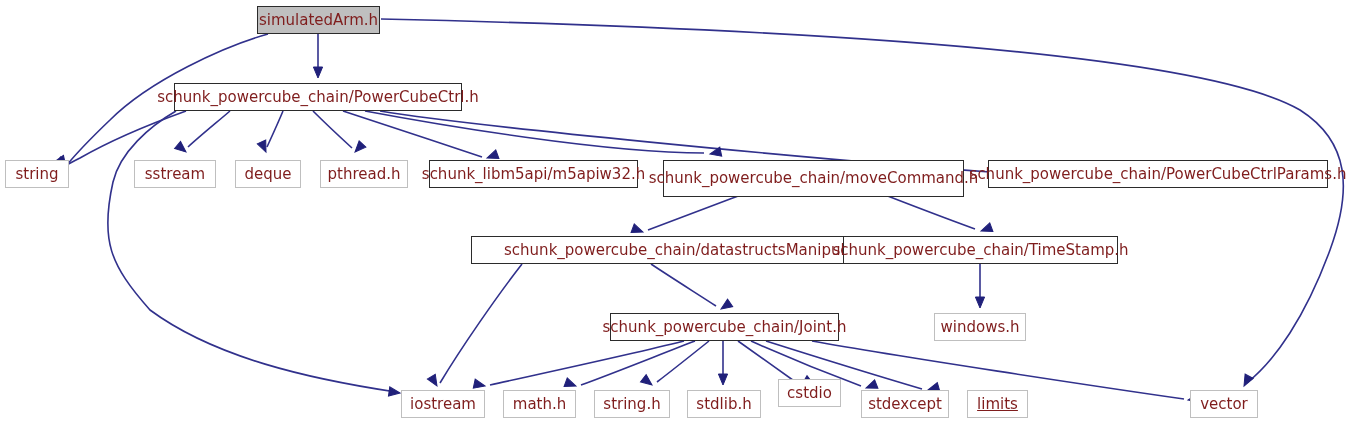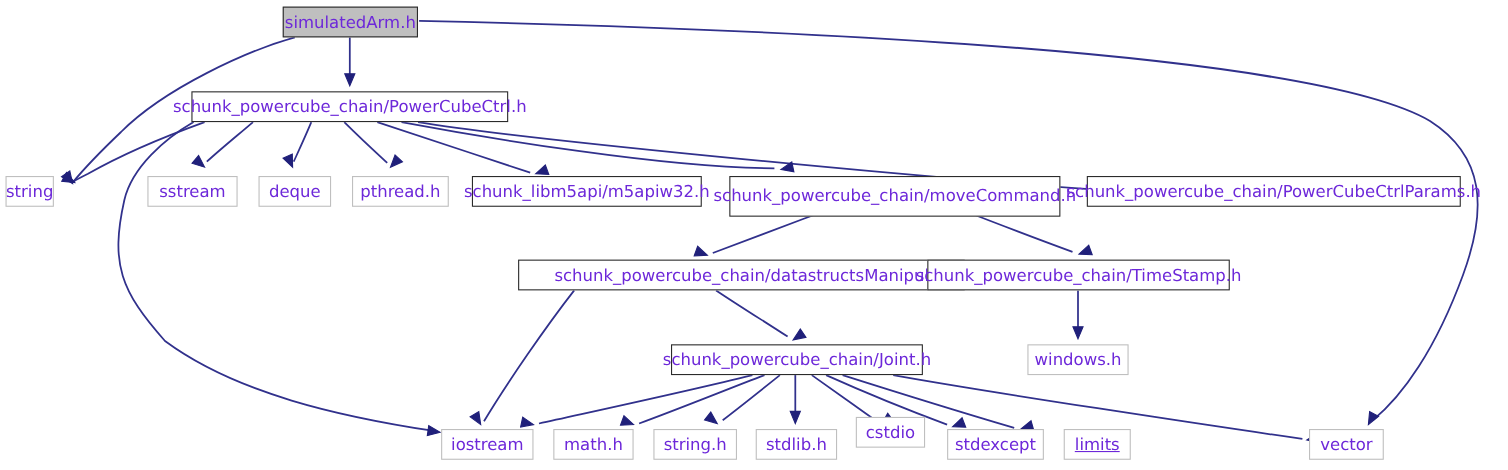--- a/index.html
+++ b/index.html
@@ -33,21 +33,21 @@
     stroke-width: 1;
   }
   .node-box {
     position: absolute;
     box-sizing: border-box;
     display: flex;
     align-items: center;
     justify-content: center;
     background: #ffffff;
     border: 1px solid #bfbfbf;
-    color: #6d28d9;
+    color: #7f1d1d;
     font-size: 15px;
     line-height: 1;
     white-space: nowrap;
     user-select: none;
   }
   .node-box.strong {
     border: 1.5px solid #2b2b2b;
   }
   .node-box.current {
     background: #bfbfbf;
@@ -116,21 +116,21 @@
         <polygon class="edge-head" points="0,0 -11,-4.6 -11,4.6" transform="translate(1188,400) rotate(170)" fill="#20207a"></polygon>
       </g>
   </svg>
   <div id="nodes-layer">
       <div class="node-box current" style="left: 257px; top: 6px; width: 123px; height: 28px;">
         <span class="node-label">simulatedArm.h</span>
       </div>
       <div class="node-box strong" style="left: 174px; top: 83px; width: 288px; height: 28px; align-items: center;">
         <span class="node-label">schunk_powercube_chain/PowerCubeCtrl.h</span>
       </div>
-      <div class="node-box" style="left: 5px; top: 160px; width: 44px; height: 28px;">
+      <div class="node-box" style="left: 5px; top: 160px; width: 64px; height: 28px;">
         <span class="node-label">string</span>
       </div>
       <div class="node-box" style="left: 134px; top: 160px; width: 82px; height: 28px;">
         <span class="node-label">sstream</span>
       </div>
       <div class="node-box" style="left: 235px; top: 160px; width: 66px; height: 28px;">
         <span class="node-label">deque</span>
       </div>
       <div class="node-box" style="left: 320px; top: 160px; width: 88px; height: 28px;">
         <span class="node-label">pthread.h</span>

